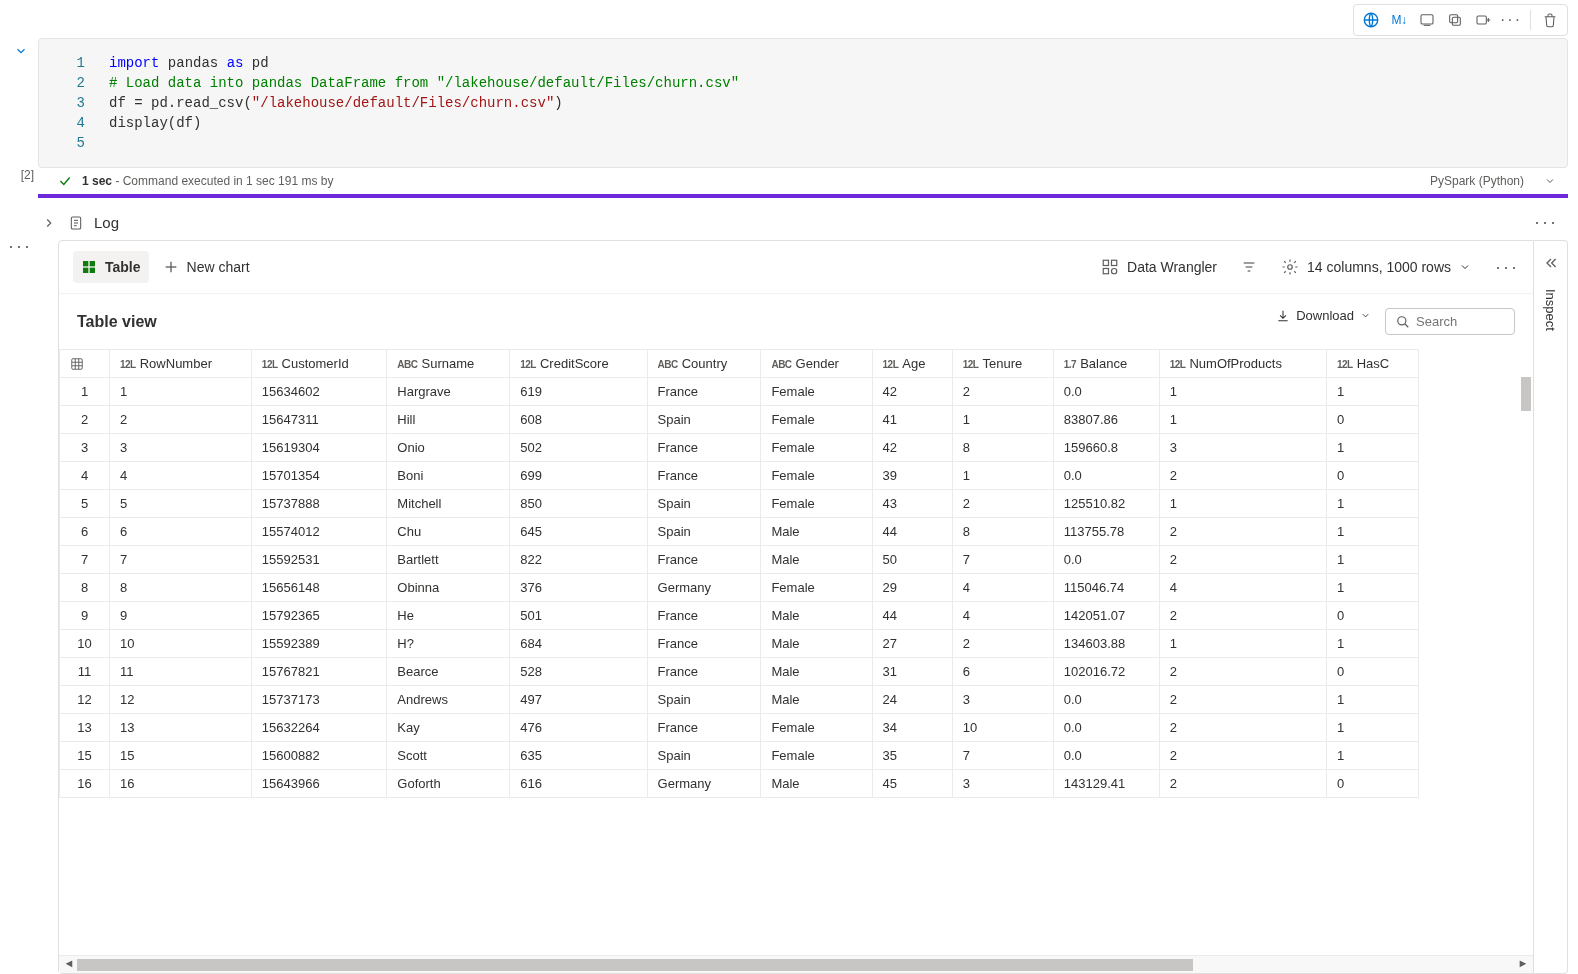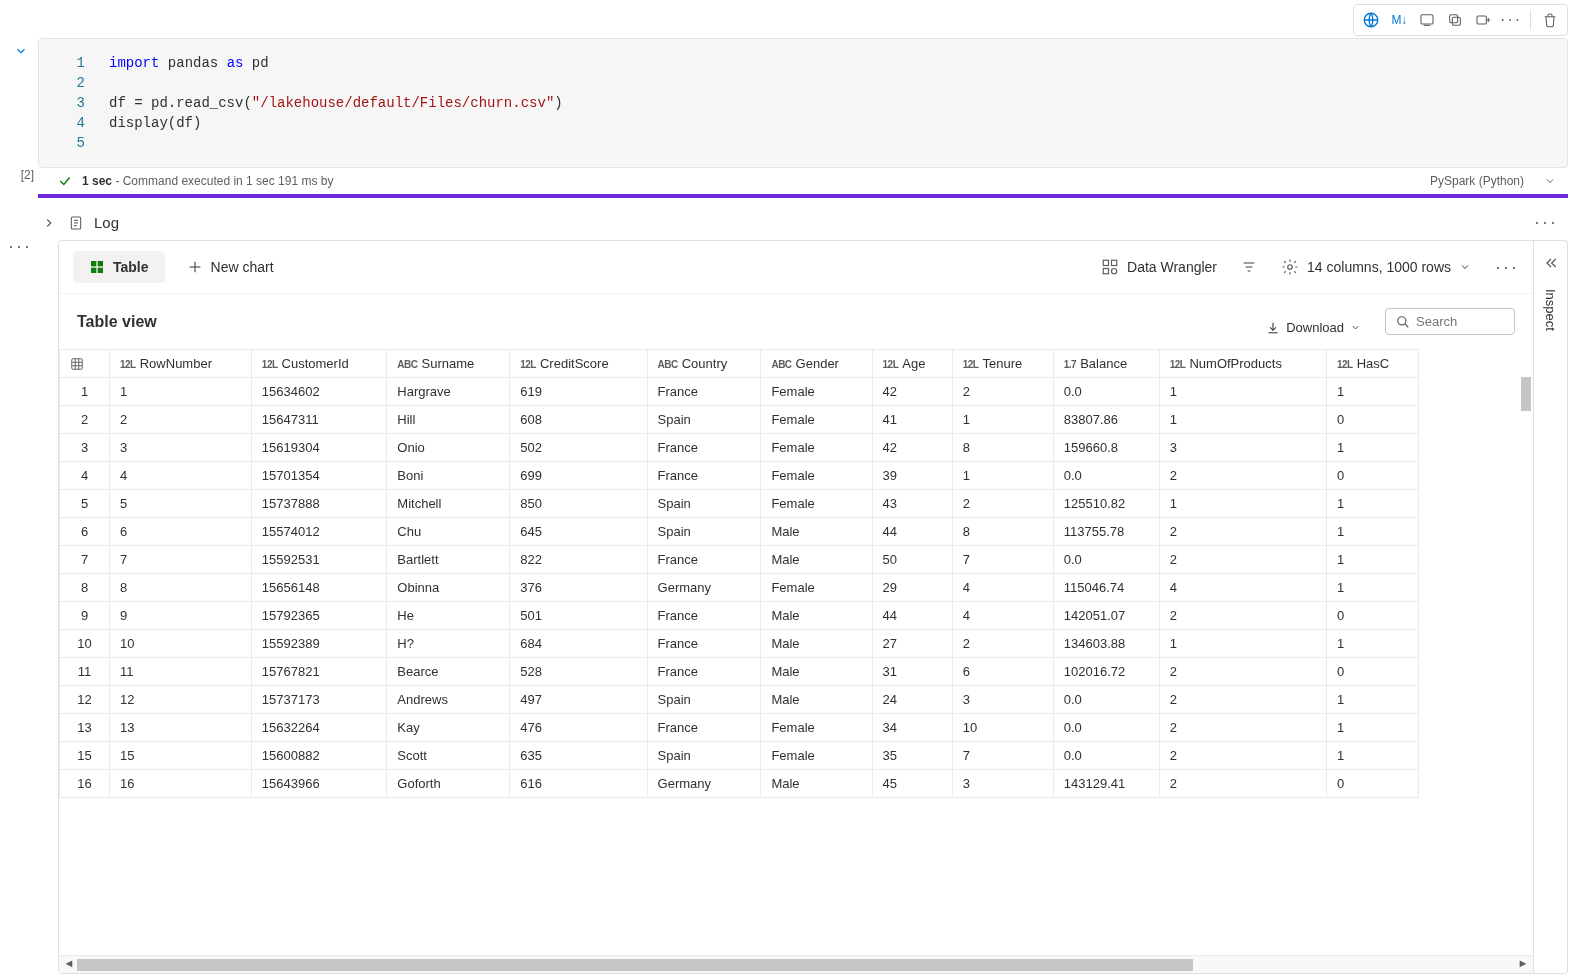--- a/index.html
+++ b/index.html
@@ -91,38 +91,38 @@
   .inspect-rail .exp{color:#605e5c;cursor:pointer;}
   .inspect-label{
     writing-mode:vertical-rl;text-orientation:mixed;color:#323130;font-size:13px;
     cursor:pointer;
   }
 
   .pane-tabs{
     display:flex;align-items:center;gap:6px;padding:10px 14px;border-bottom:1px solid #f3f2f1;
   }
   .tab-pill{
-    display:flex;align-items:center;gap:8px;padding:8px 16px;border-radius:4px;
+    display:flex;align-items:center;gap:8px;padding:8px 8px;border-radius:4px;
     font-size:14px;cursor:pointer;
   }
   .tab-pill.active{background:#f3f2f1;font-weight:600;}
   .tab-pill .tbl-ic{color:#605e5c;}
   .tab-pill.active .tbl-ic{color:#107c10;}
   .pane-right{
     margin-left:auto;display:flex;align-items:center;gap:24px;font-size:14px;color:#323130;
   }
   .pane-right .ctl{display:flex;align-items:center;gap:8px;cursor:pointer;justify-content:space-between;}
   .pane-right .ic{color:#605e5c;}
   .pane-more{color:#605e5c;font-size:18px;letter-spacing:2px;cursor:pointer;}
 
   .pane-toolbar{
     display:flex;align-items:center;padding:14px 18px;gap:14px;
   }
   .pane-title{font-size:16px;font-weight:600;}
-  .ptb-right{margin-left:auto;display:flex;align-items:flex-end;gap:24px;}
+  .ptb-right{margin-left:auto;display:flex;align-items:flex-start;gap:14px;}
   .dl{display:flex;align-items:center;gap:6px;color:#323130;cursor:pointer;font-size:13px;}
   .searchbox{
     display:flex;align-items:center;gap:6px;border:1px solid #c8c6c4;border-radius:4px;
     padding:5px 10px;width:130px;color:#605e5c;font-size:13px;
   }
   .searchbox input{border:none;outline:none;width:80px;font-size:13px;}
 
   .tbl-wrap{flex:1;overflow:hidden;position:relative;padding-left:16px;}
   .tbl-scroller{
     position:absolute;inset:0;overflow:auto;
@@ -202,20 +202,21 @@
       </svg>
   </div>
 
   <div class="code-block" id="code-block">
       <div class="code-row">
         <div class="ln">1</div>
         <div class="code"><span class="kw">import</span><span> pandas </span><span class="kw">as</span><span> pd</span></div>
       </div>
       <div class="code-row">
         <div class="ln">2</div>
+        <div class="code"><span class="cm"># Load data into pandas DataFrame from "/lakehouse/default/Files/churn.csv"</span></div>
       </div>
       <div class="code-row">
         <div class="ln">3</div>
         <div class="code"><span>df = pd.read_csv(</span><span class="str">"/lakehouse/default/Files/churn.csv"</span><span>)</span></div>
       </div>
       <div class="code-row">
         <div class="ln">4</div>
         <div class="code"><span>display(df)</span></div>
       </div>
       <div class="code-row">

